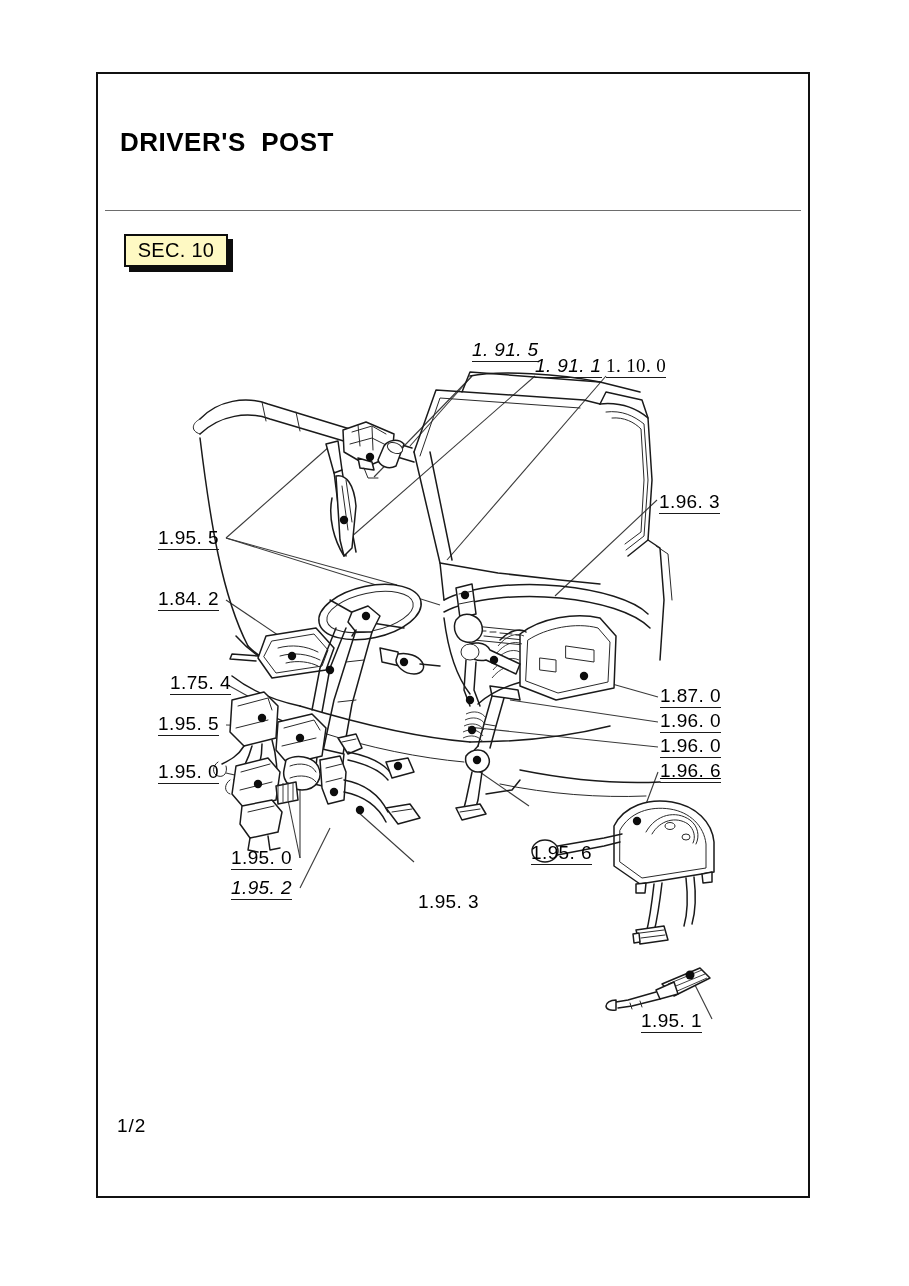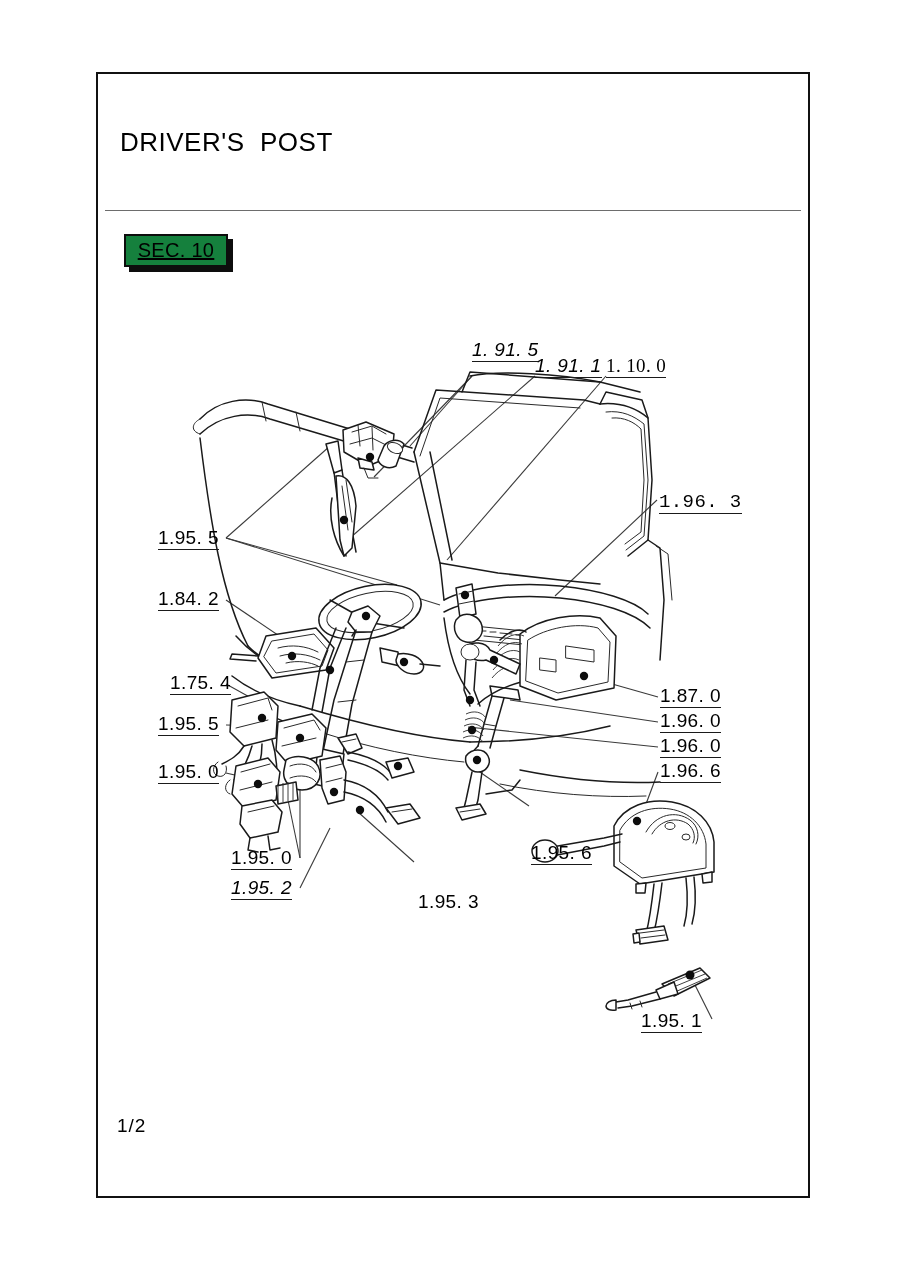--- a/index.html
+++ b/index.html
@@ -36,21 +36,21 @@
     box-sizing: border-box;
     background: #ffffff;
   }
 
   
   #page-title {
     position: absolute;
     left: 120px;
     top: 127px;
     font-size: 26px;
-    font-weight: normal;
+    font-weight: bold;
     letter-spacing: 0.5px;
     white-space: pre;
   }
 
   #header-rule {
     position: absolute;
     left: 105px;
     top: 210px;
     width: 696px;
     height: 1px;
@@ -73,29 +73,28 @@
     height: 33px;
     background: #0d0d0d;
   }
   #sec-badge {
     position: absolute;
     left: 0;
     top: 0;
     width: 104px;
     height: 33px;
     border: 2px solid #0d0d0d;
-    background: #15803d;
+    background: #fef9c3;
     box-sizing: border-box;
     display: flex;
     align-items: center;
     justify-content: center;
     font-size: 20px;
     font-weight: normal;
     letter-spacing: 0.3px;
-    text-decoration: underline;
   }
 
   
   #page-number {
     position: absolute;
     left: 117px;
     top: 1115px;
     font-size: 19px;
     letter-spacing: 1px;
   }
@@ -453,30 +452,30 @@
 
       <path class="fw" d="M 616,1000 C 610,1000 606,1003 606,1006 C 606,1009 610,1011 616,1010 Z"></path>
     </g>
 
   </svg>
 
   <div id="callouts-layer">
     <div class="callout ul" style="left:472px; top:340px;font-style:italic;">1. 91. 5</div>
     <div class="callout ul" style="left:535px; top:356px;font-style:italic;">1. 91. 1</div>
     <div class="callout ul" style="left:606px; top:356px;font-family:Liberation Serif, serif;">1. 10. 0</div>
-    <div class="callout ul" style="left:659px; top:492px;font-family:Liberation Mono, monospace;">1.96. 3</div>
+    <div class="callout ul" style="left:659px; top:492px;">1.96. 3</div>
     <div class="callout ul" style="left:158px; top:528px;">1.95. 5</div>
     <div class="callout ul" style="left:158px; top:589px;">1.84. 2</div>
     <div class="callout ul" style="left:170px; top:673px;">1.75. 4</div>
     <div class="callout ul" style="left:158px; top:714px;">1.95. 5</div>
     <div class="callout ul" style="left:158px; top:762px;">1.95. 0</div>
     <div class="callout ul" style="left:660px; top:686px;">1.87. 0</div>
     <div class="callout ul" style="left:660px; top:711px;">1.96. 0</div>
     <div class="callout ul" style="left:660px; top:736px;">1.96. 0</div>
-    <div class="callout ul" style="left:660px; top:761px;">1.96. 6</div>
+    <div class="callout ul" style="left:660px; top:761px;text-decoration:underline;">1.96. 6</div>
     <div class="callout ul" style="left:531px; top:819px;margin-top:24px;">1.95. 6</div>
     <div class="callout ul" style="left:231px; top:848px;">1.95. 0</div>
     <div class="callout ul" style="left:231px; top:878px;font-style:italic;">1.95. 2</div>
     <div class="callout" style="left:418px; top:860px;margin-top:32px;">1.95. 3</div>
     <div class="callout ul" style="left:641px; top:1011px;">1.95. 1</div>
   </div>
 
   <div id="page-number">1/2</div>
 
 </div>

